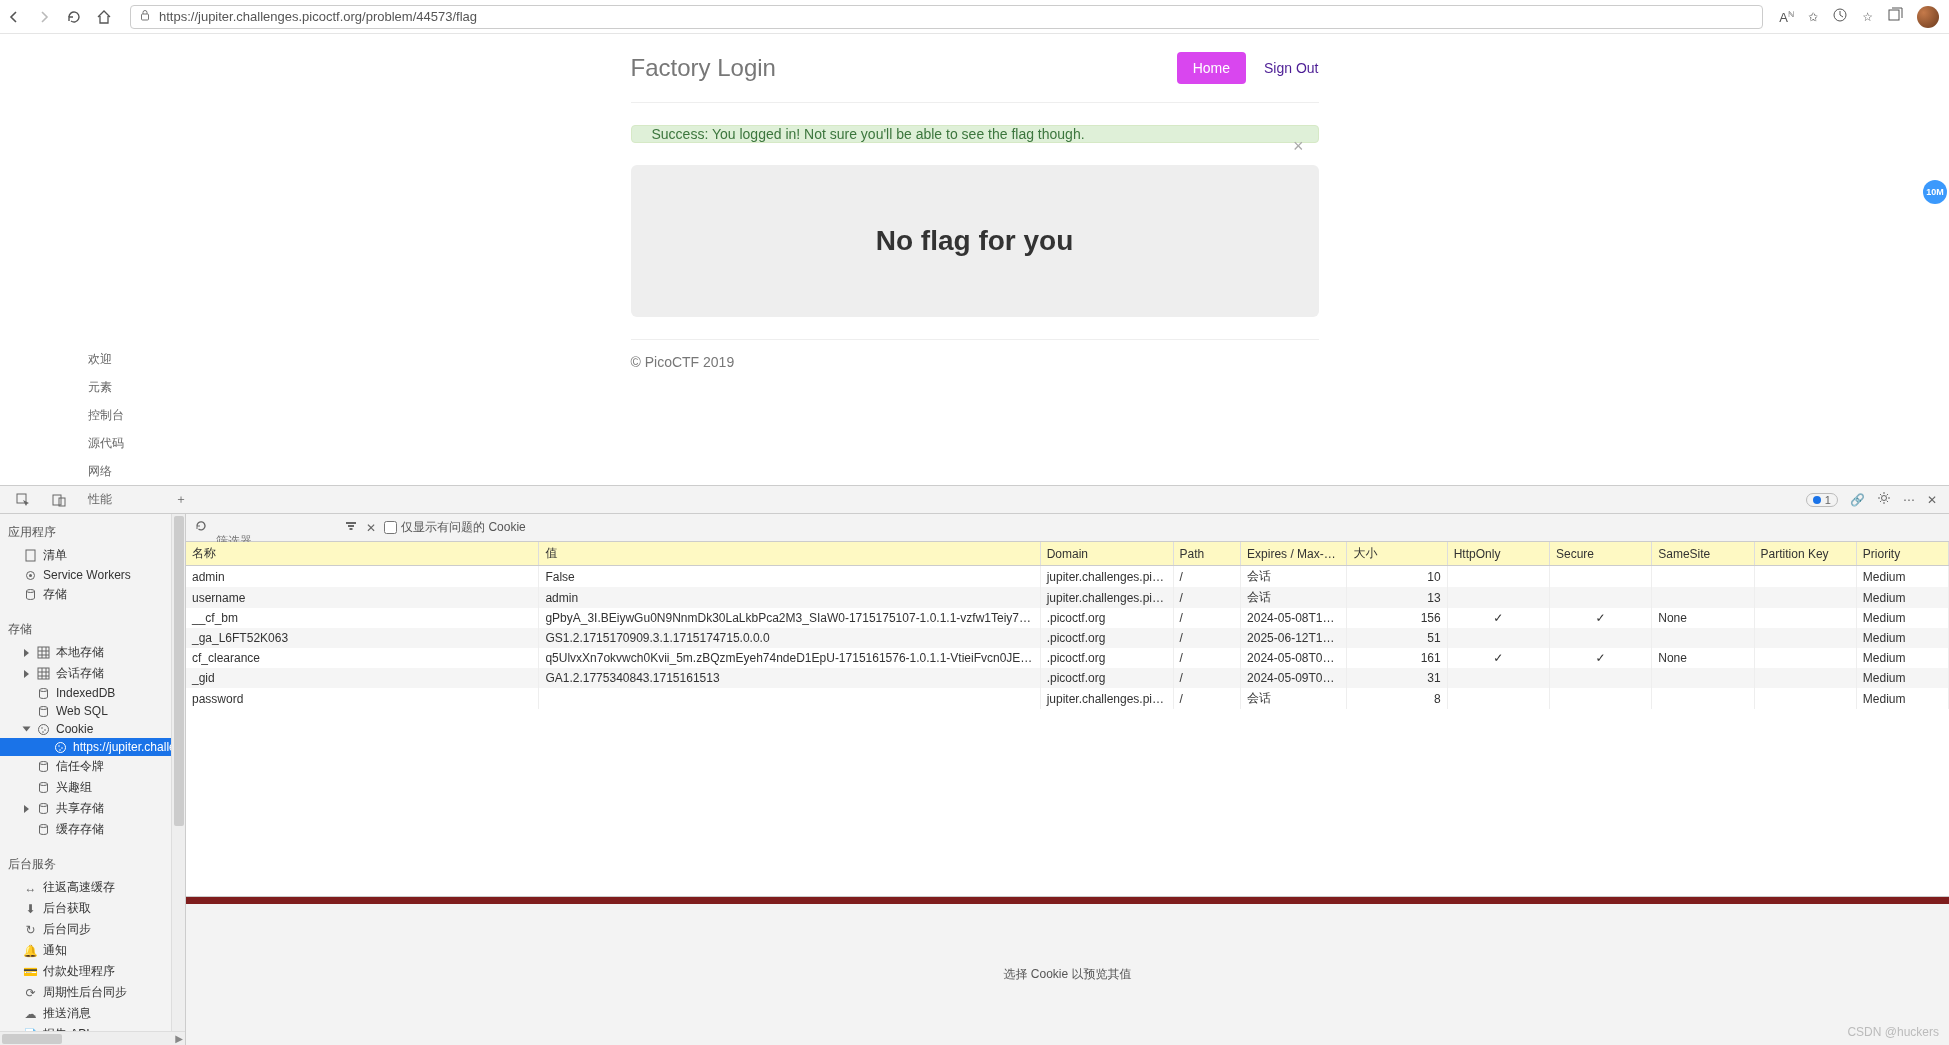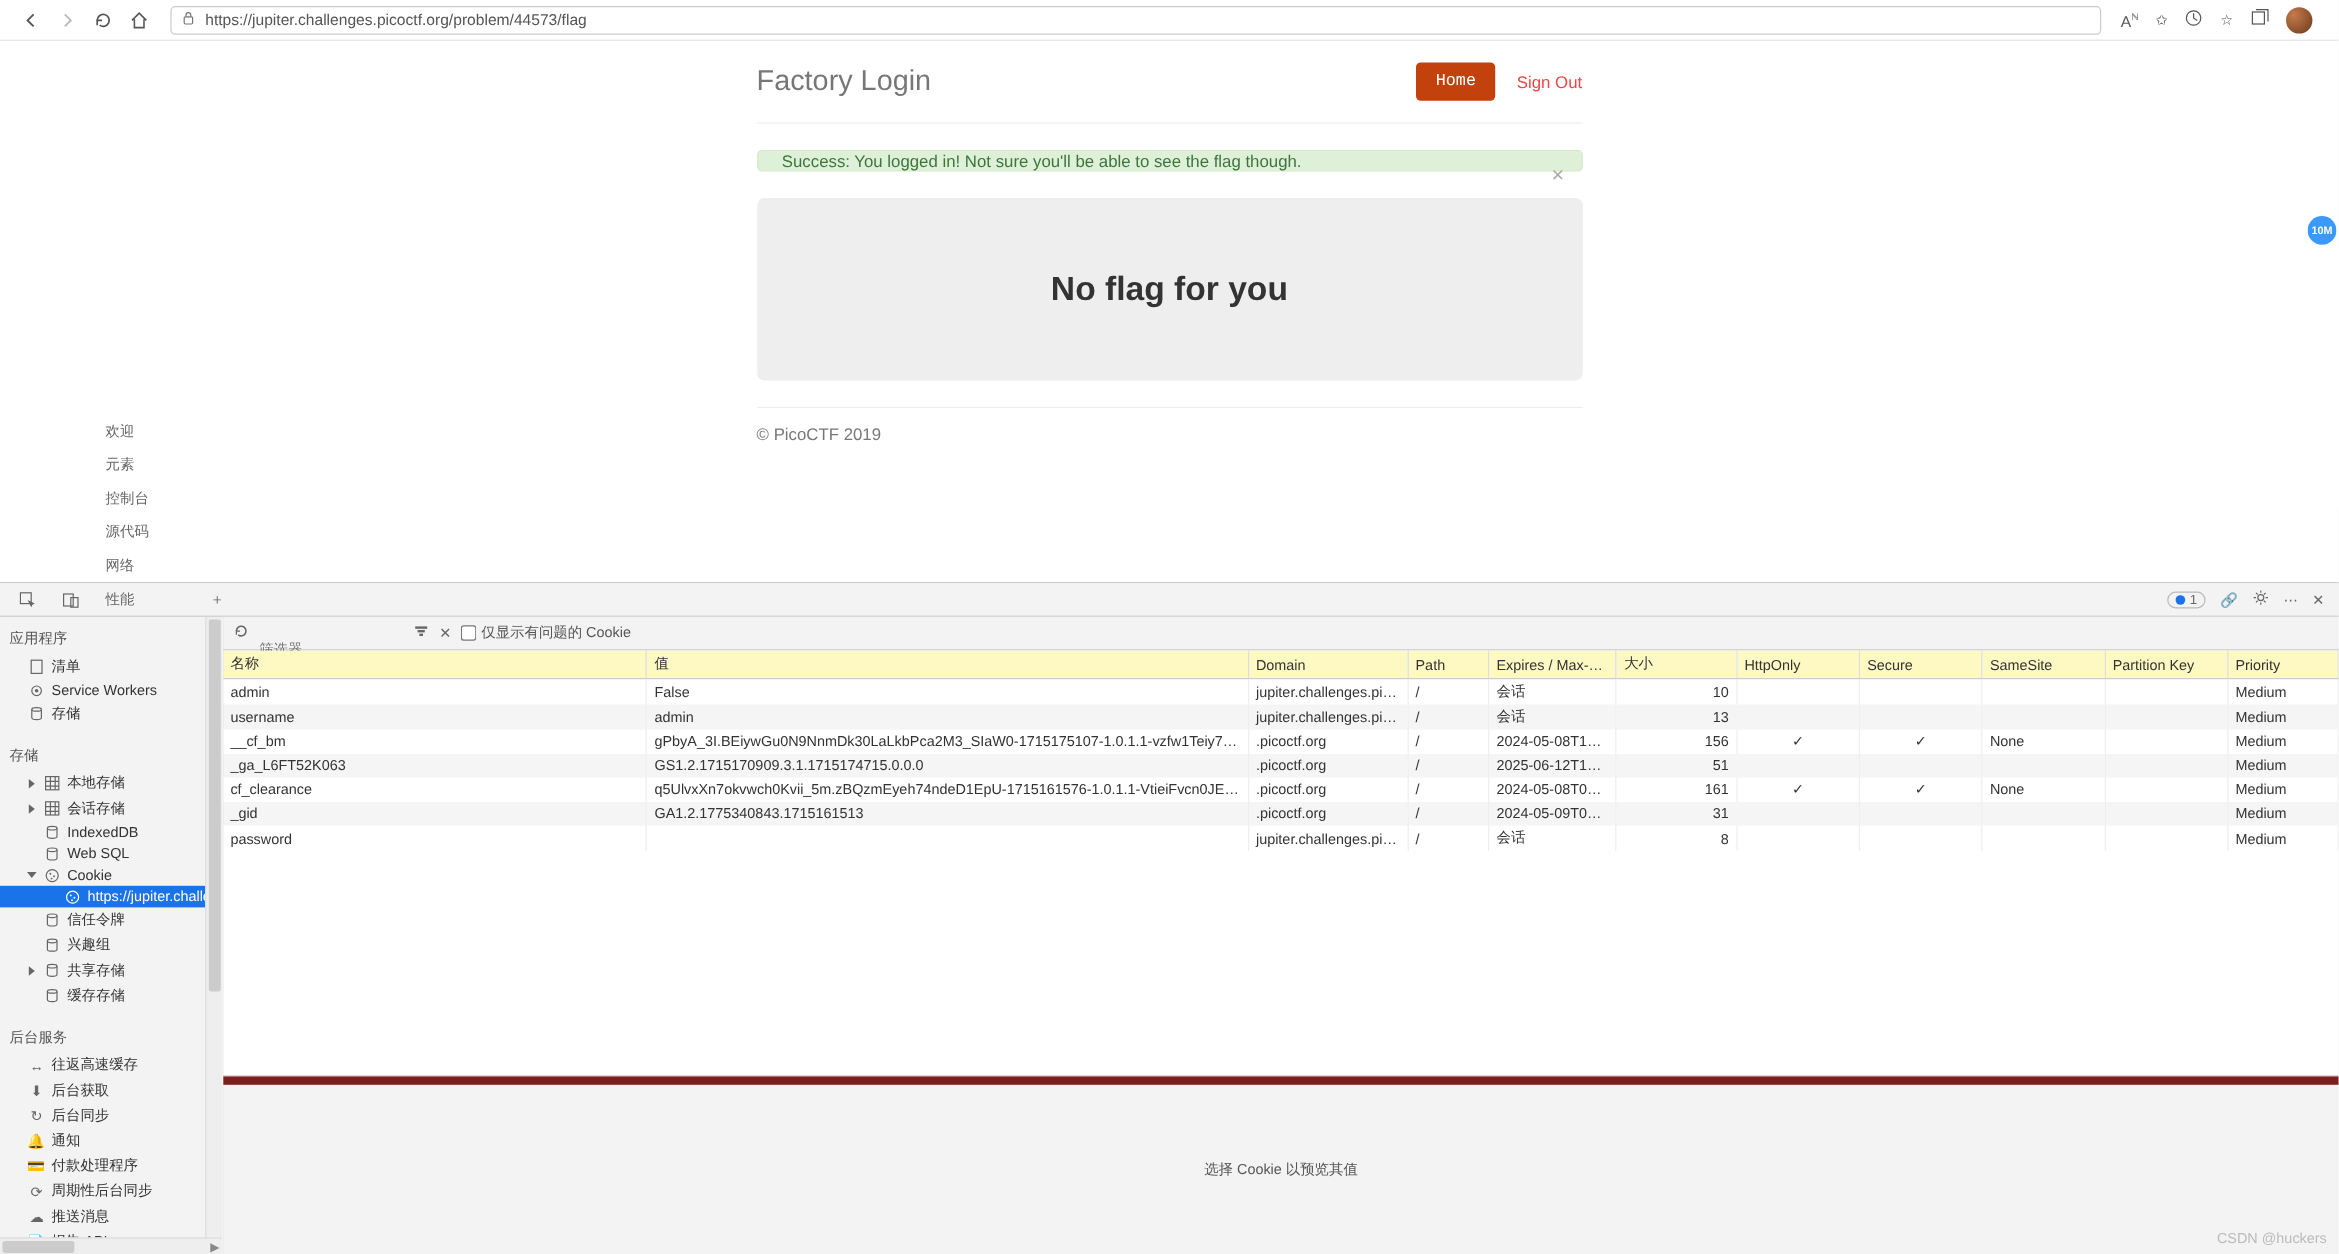--- a/index.html
+++ b/index.html
@@ -1,33 +1,33 @@
 <!DOCTYPE html>
 <html><head>
 <meta charset="utf-8">
 <style>
   * { box-sizing: border-box; margin: 0; padding: 0; }
   body { font-family: -apple-system, "Segoe UI", Arial, sans-serif; font-size: 12px; color: #333; background: #fff; height: 1045px; width: 1949px; overflow: hidden; display: flex; flex-direction: column; }
   
   
-  .chrome-bar { height: 34px; display: flex; align-items: center; padding: 0 16px; gap: 10px; border-bottom: 1px solid #e5e5e5; }
+  .chrome-bar { height: 34px; display: flex; align-items: center; padding: 0 4px; gap: 10px; border-bottom: 1px solid #e5e5e5; }
   .chrome-bar .nav-btn { width: 20px; height: 20px; display: flex; align-items: center; justify-content: center; color: #555; cursor: pointer; }
   .url-bar { flex: 1; height: 24px; border: 1px solid #ccc; border-radius: 4px; display: flex; align-items: center; padding: 0 8px; gap: 8px; font-size: 13px; color: #555; margin: 0 6px; }
   .url-bar .lock { color: #777; }
   .chrome-right { display: flex; align-items: center; gap: 14px; padding-right: 6px; color: #555; }
   .avatar { width: 22px; height: 22px; border-radius: 50%; background: radial-gradient(circle at 30% 30%, #c57a4a, #6b3a1d); }
   
   
   .page { flex: 1; overflow: hidden; display: flex; flex-direction: column; }
   .page-inner { width: 688px; margin: 0 auto; padding-top: 18px; }
   .header-row { display: flex; align-items: center; justify-content: space-between; padding-bottom: 18px; }
   .page-title { font-size: 24px; font-weight: 400; color: #777; }
   .nav-right { display: flex; align-items: center; gap: 18px; }
-  .btn-home { background: #c2410c; color: #fff; padding: 8px 16px; border-radius: 4px; font-size: 14px; border: none; cursor: pointer; font-family: Liberation Mono, monospace; }
-  .link-signout { color: #ef4444; font-size: 14px; cursor: pointer; }
+  .btn-home { background: #d946ef; color: #fff; padding: 8px 16px; border-radius: 4px; font-size: 14px; border: none; cursor: pointer; }
+  .link-signout { color: #4c1d95; font-size: 14px; cursor: pointer; }
   .hr { border: none; border-top: 1px solid #eee; margin: 0; }
   .alert { margin-top: 22px; background: #dff0d8; color: #3c763d; border: 1px solid #d6e9c6; border-radius: 4px; padding: 0 20px; font-size: 14px; position: relative; }
   .alert .close-x { position: absolute; right: 14px; top: 10px; color: #aaa; font-size: 18px; cursor: pointer; }
   .jumbo { margin-top: 22px; background: #eeeeee; border-radius: 6px; padding: 60px 20px; text-align: center; }
   .jumbo h1 { font-size: 28px; font-weight: 700; color: #333; }
   .footer-hr { margin-top: 22px; border: none; border-top: 1px solid #eee; }
   .footer-txt { margin-top: 14px; color: #777; font-size: 14px; }
   
   .badge-10m { position: fixed; right: 2px; top: 180px; width: 24px; height: 24px; border-radius: 50%; background:#3b99fc; color:#fff; font-size:9px; font-weight:700; display:flex; align-items:center; justify-content:center; }
   

